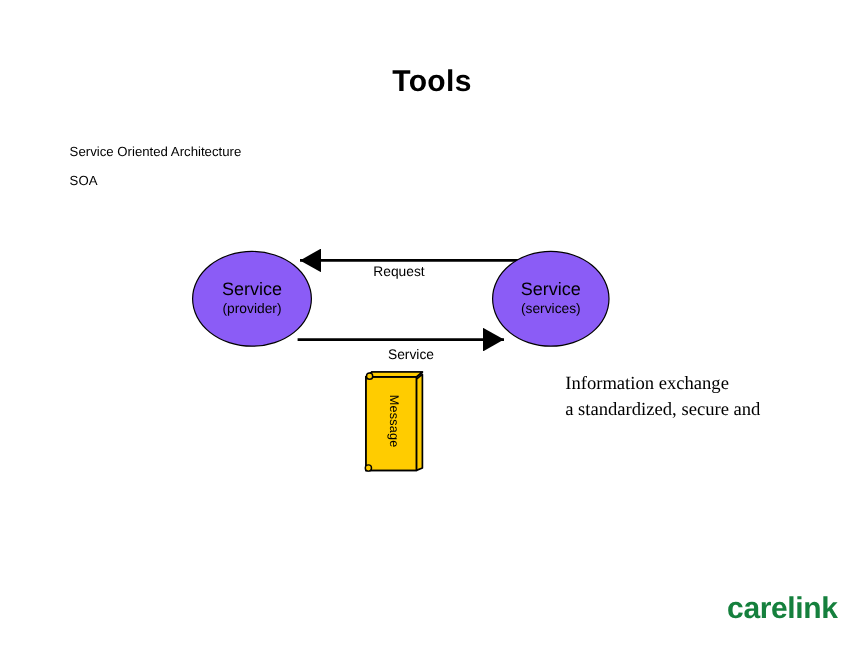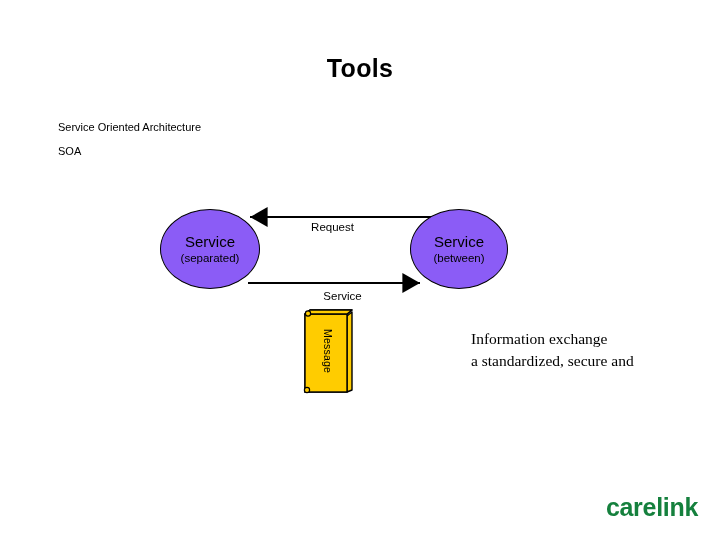--- a/index.html
+++ b/index.html
@@ -121,21 +121,21 @@
     color: #000000;
     transform: rotate(90deg);
     white-space: nowrap;
     letter-spacing: 0.2px;
   }
 
   
   #description {
     position: absolute;
     left: 471px;
-    top: 328px;
+    top: 309px;
     width: 225px;
     font-family: "Liberation Serif", serif;
     font-size: 15.5px;
     line-height: 22px;
     color: #000000;
   }
   #description div { white-space: pre; }
 
   
   #logo {
@@ -183,26 +183,26 @@
                L 347 392 M 305 314 L 310 310 L 352 310 L 347 314 Z" fill="#ffcc00" stroke="#000000" stroke-width="1.4" stroke-linejoin="round"></path>
       <rect x="305" y="314" width="42" height="78" fill="#ffcc00" stroke="#000000" stroke-width="1.4"></rect>
       <path d="M 305 314 L 310 310 L 352 310 L 347 314 Z" fill="#ffcc00" stroke="#000000" stroke-width="1.4" stroke-linejoin="round"></path>
       <ellipse cx="308" cy="313.5" rx="2.6" ry="2.6" fill="#ffcc00" stroke="#000000" stroke-width="1.2"></ellipse>
       <ellipse cx="307" cy="390" rx="2.6" ry="2.6" fill="#ffcc00" stroke="#000000" stroke-width="1.2"></ellipse>
     </g>
   </svg>
 
   <div class="node-ellipse" id="node-provider">
     <div class="node-title">Service</div>
-    <div class="node-sub">(separated)</div>
+    <div class="node-sub">(provider)</div>
   </div>
 
   <div class="node-ellipse" id="node-consumer">
     <div class="node-title">Service</div>
-    <div class="node-sub">(between)</div>
+    <div class="node-sub">(services)</div>
   </div>
 
   <div class="flow-label" id="label-request">Request</div>
   <div class="flow-label" id="label-response">Service</div>
 
   <div id="message-label">
     <span>Message</span>
   </div>
 
   <div id="description">

